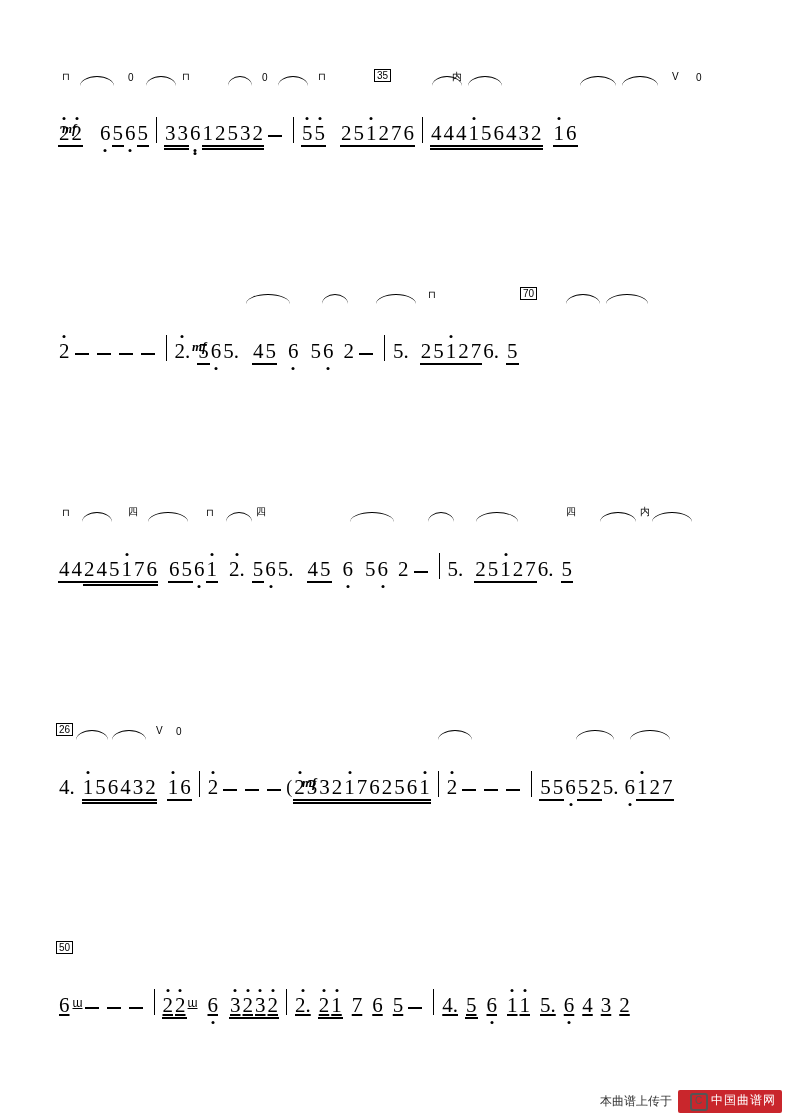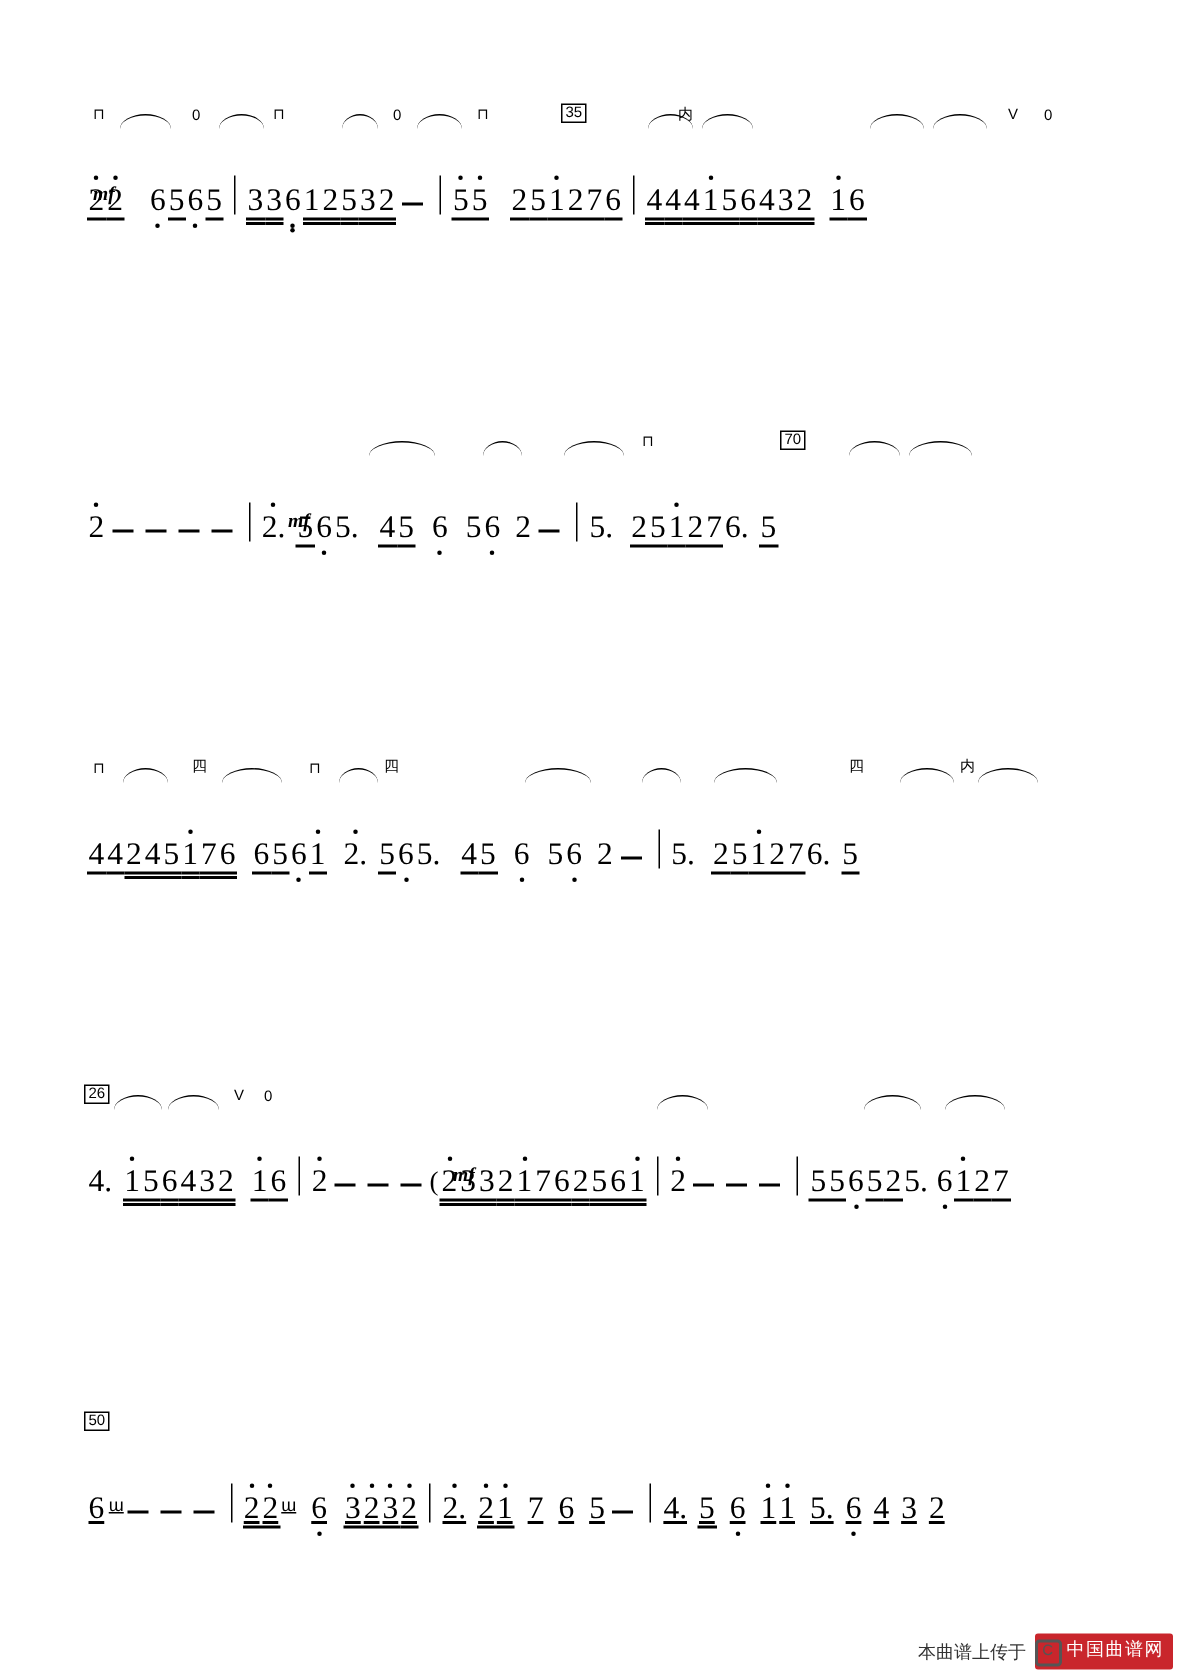--- a/index.html
+++ b/index.html
@@ -111,21 +111,21 @@
     font-family:"Liberation Sans", sans-serif;
     font-size:12px;
     color:#333;
   }
   .footer .logo{
     display:inline-block;
     margin-left:6px;
     background:#c9262c;
     color:#fff;
     font-size:12px;
-    padding:2px 6px 2px 0;
+    padding:2px 6px 2px 12px;
     border-radius:2px;
     letter-spacing:1px;
   }
   .footer .logo .cn{font-family:"DejaVu Sans", sans-serif;}
   .cornerC{
     display:inline-block;width:14px;height:14px;
     border:2px solid #555;border-radius:3px;
     color:#555;font-size:10px;text-align:center;line-height:11px;
     margin-right:3px;
   }

